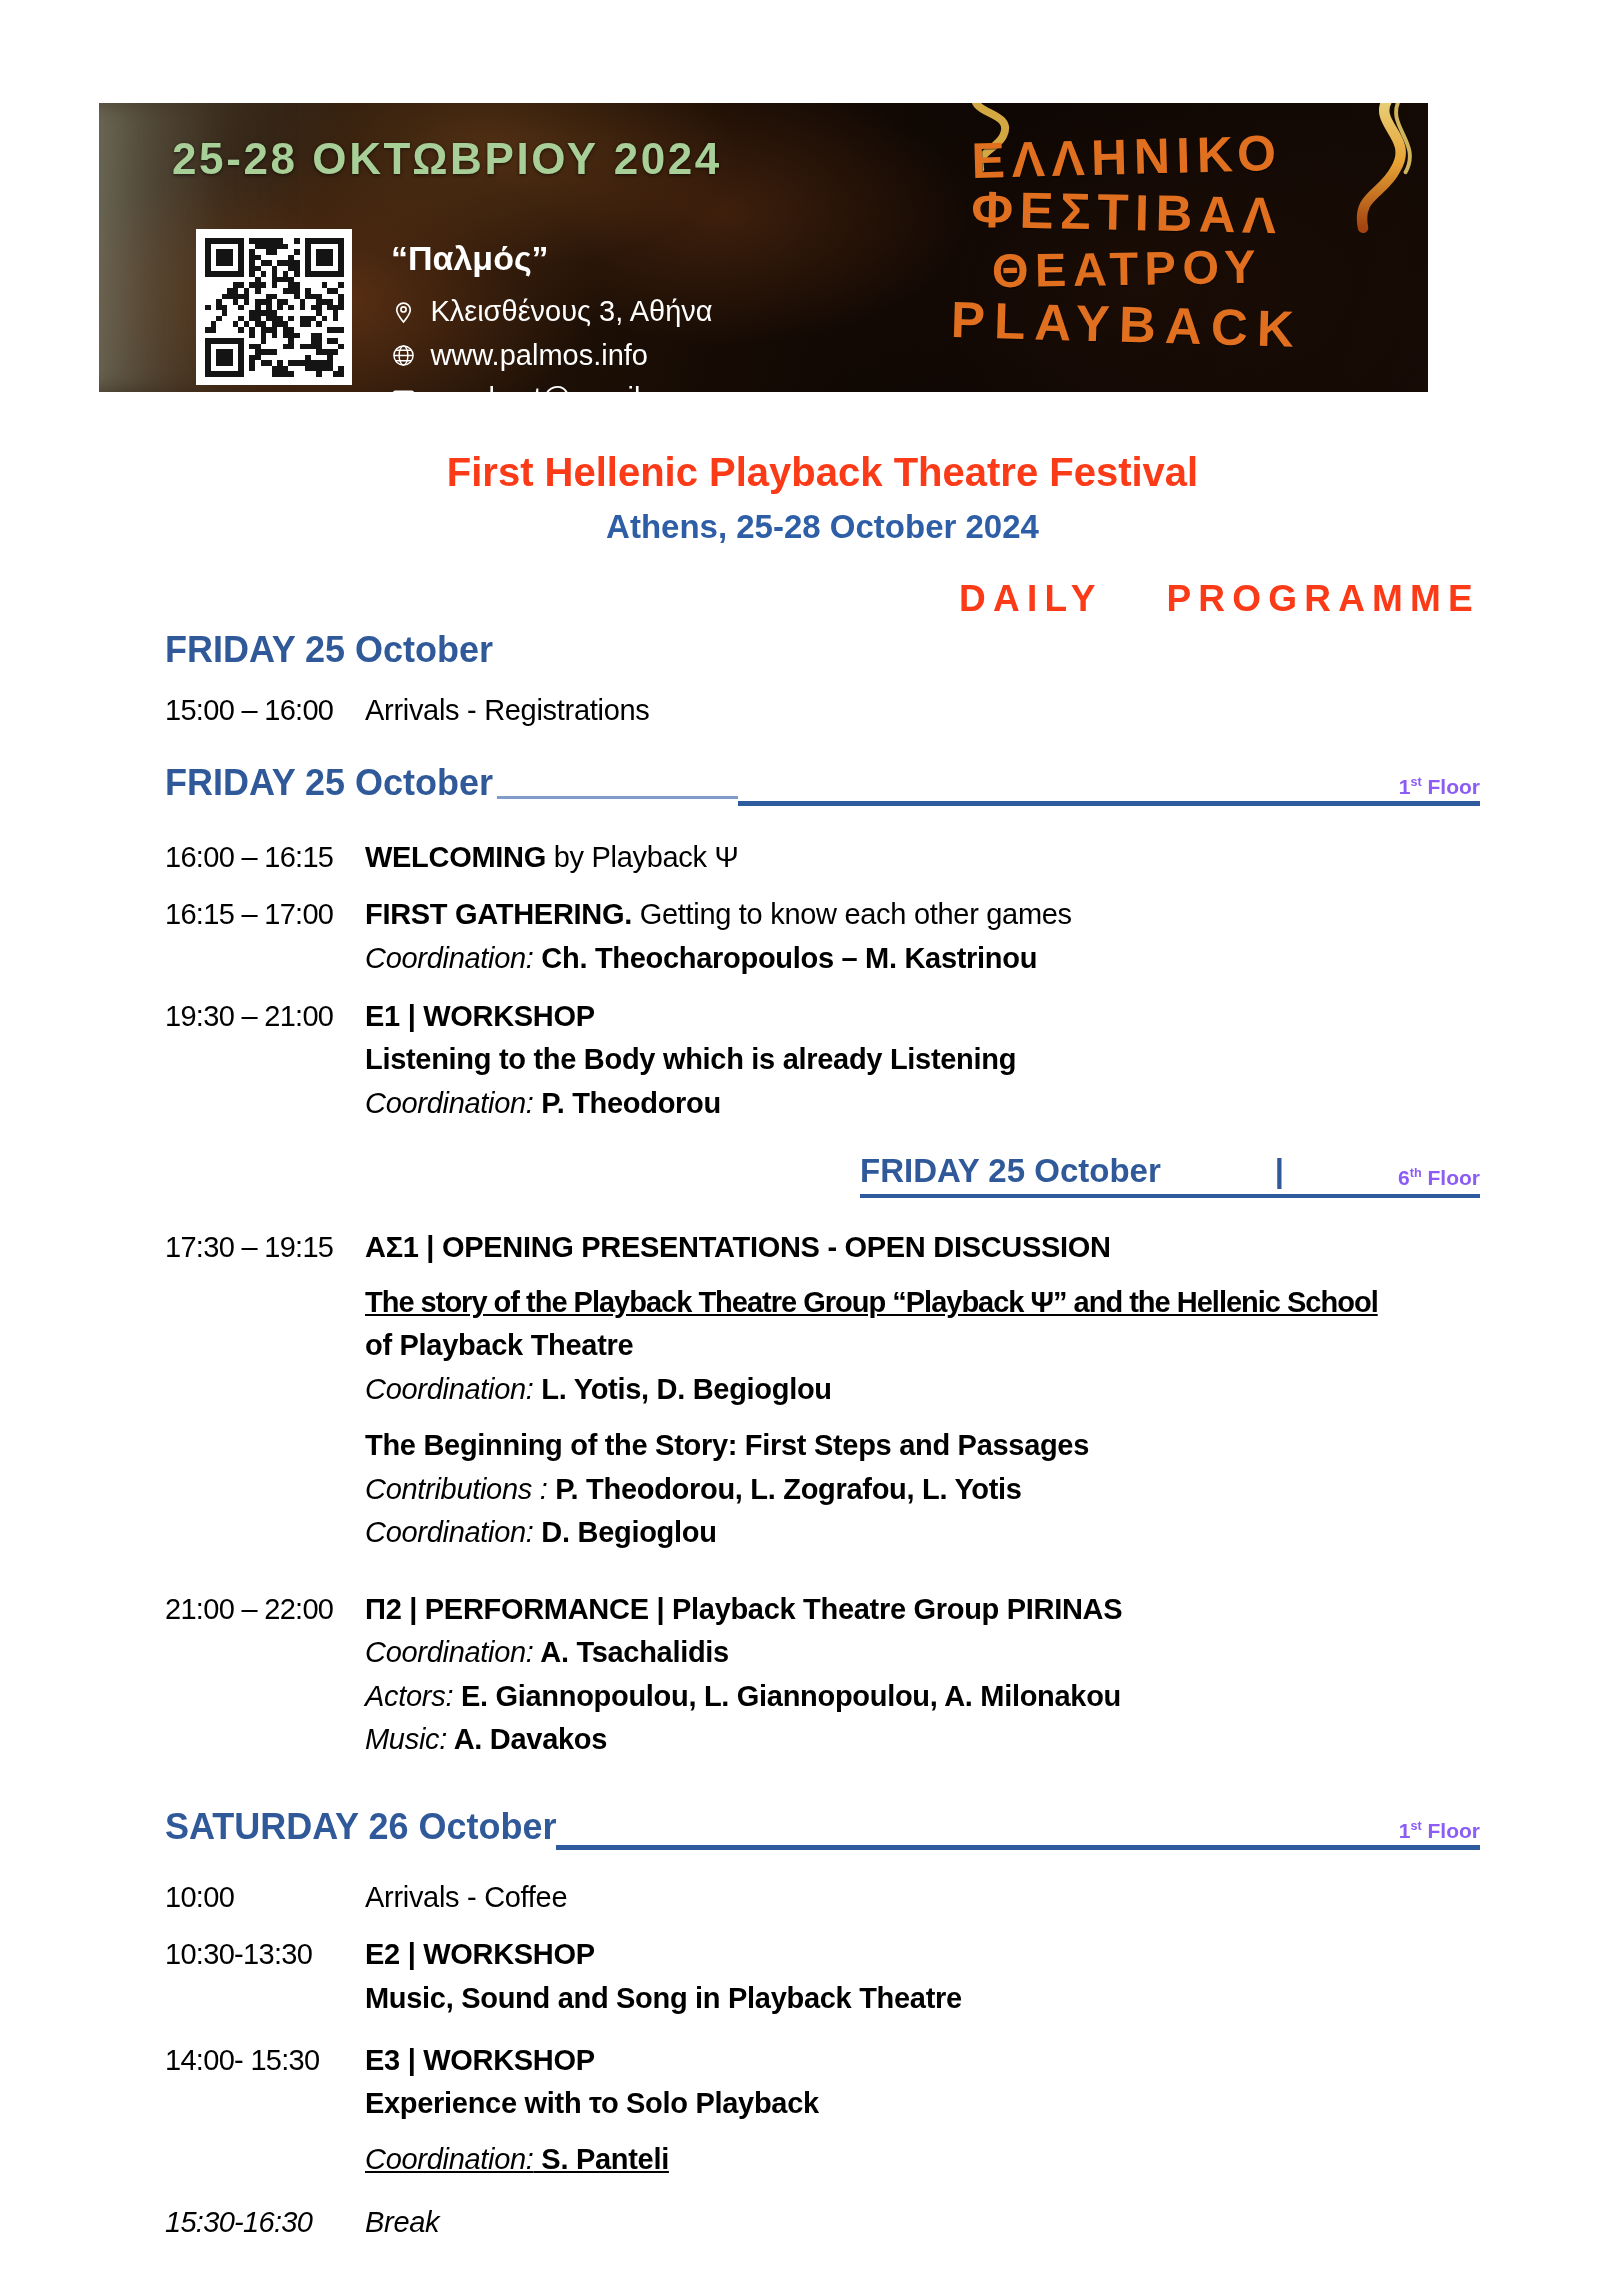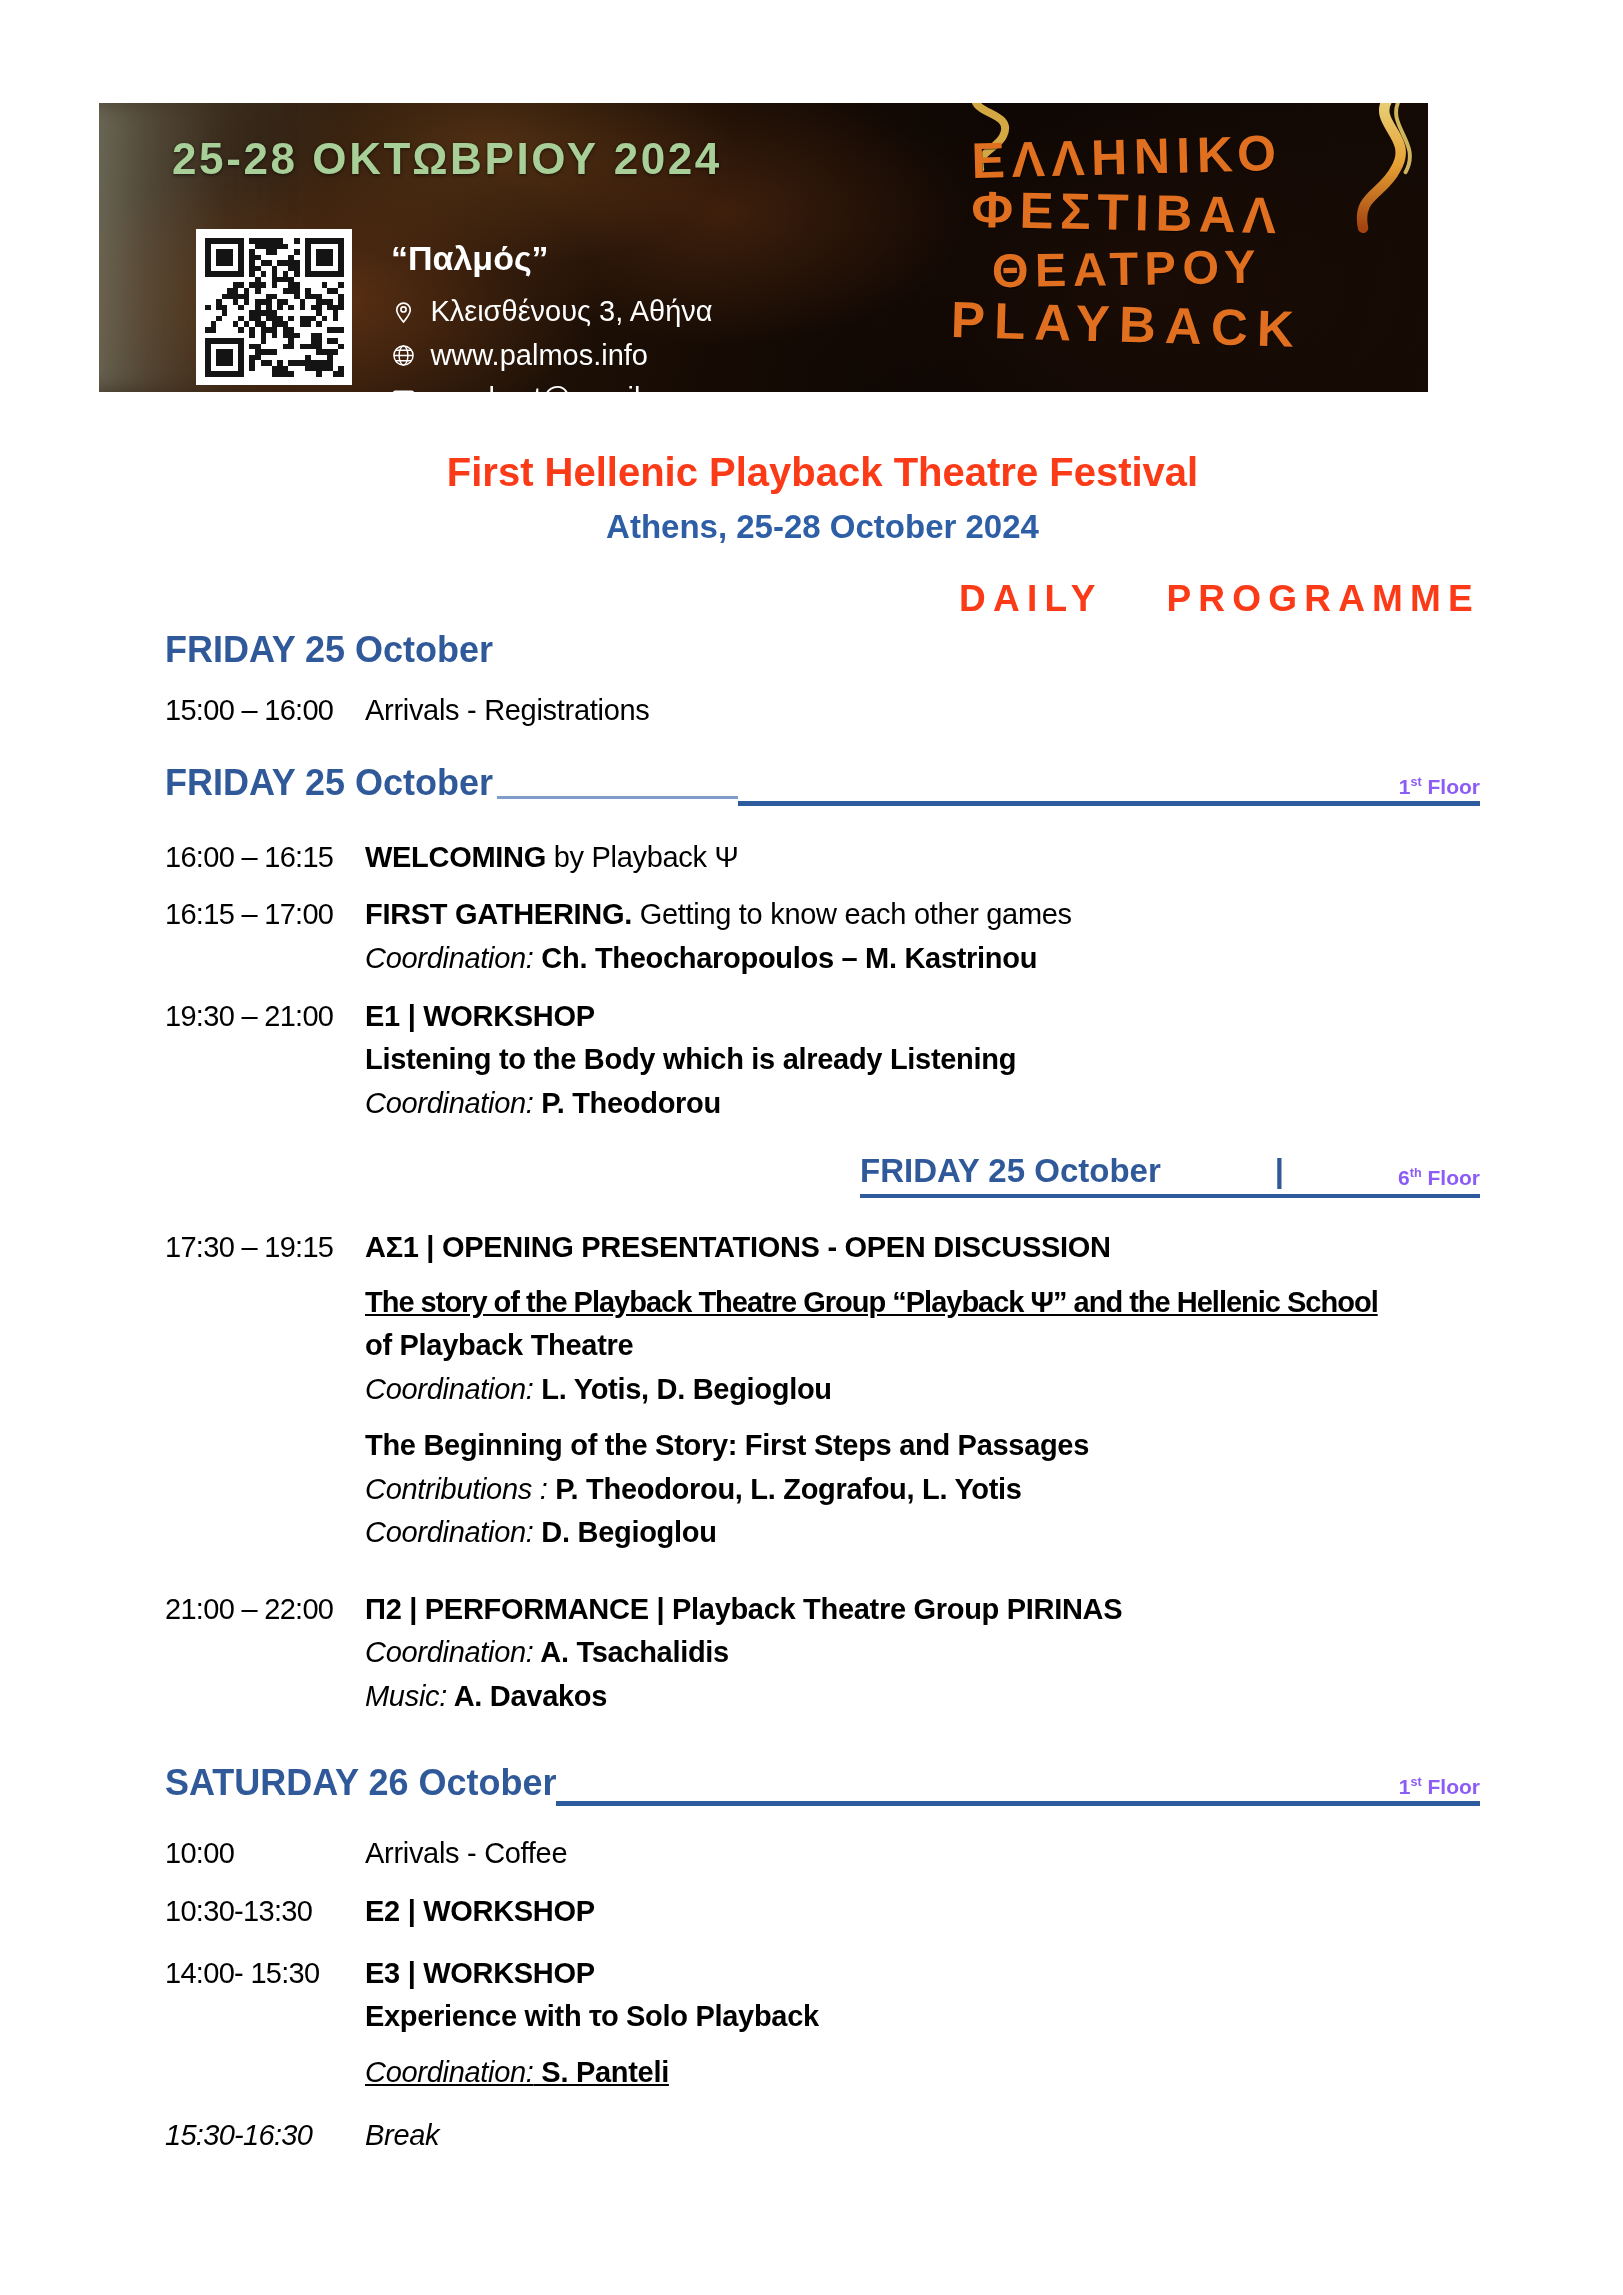--- a/index.html
+++ b/index.html
@@ -546,40 +546,42 @@
         <div class="mt-line"><span class="i">Contributions :</span><span class="b"> P. Theodorou, L. Zografou, L. Yotis</span></div>
         <div class="mt-line"><span class="i">Coordination:</span><span class="b"> D. Begioglou</span></div>
       </div>
     </div>
 
     <div class="row rC2">
       <div class="time">21:00 – 22:00</div>
       <div class="desc">
         <div class="b mt-line">Π2 | PERFORMANCE | Playback Theatre Group PIRINAS</div>
         <div class="mt-line"><span class="i">Coordination:</span><span class="b">  A. Tsachalidis</span></div>
+        <div class="mt-line"><span class="i">Actors:</span><span class="b"> E. Giannopoulou, L. Giannopoulou, A. Milonakou</span></div>
         <div class="mt-line"><span class="i">Music:</span><span class="b"> A. Davakos</span></div>
       </div>
     </div>
 
     <div class="rule-head ruleD">
       <span class="rh-label">SATURDAY 26 October</span>
       <span class="seg-wrap">
         <span class="floor"><span>1</span><sup>st</sup><span> Floor</span></span>
       </span>
     </div>
 
     <div class="row rD1">
       <div class="time">10:00</div>
       <div class="desc">Arrivals - Coffee</div>
     </div>
 
     <div class="row rD2">
       <div class="time">10:30-13:30</div>
       <div class="desc">
         <div class="b mt-line">E2 | WORKSHOP</div>
+        <div class="b mt-line">Music, Sound and Song in Playback Theatre</div>
       </div>
     </div>
 
     <div class="row rD3">
       <div class="time">14:00- 15:30</div>
       <div class="desc">
         <div class="b mt-line">E3 | WORKSHOP</div>
         <div class="b mt-line">Experience with το Solo Playback</div>
         <div class="mt-sm"><span class="i">Coordination:</span><span class="b"> S. Panteli</span></div>
       </div>

